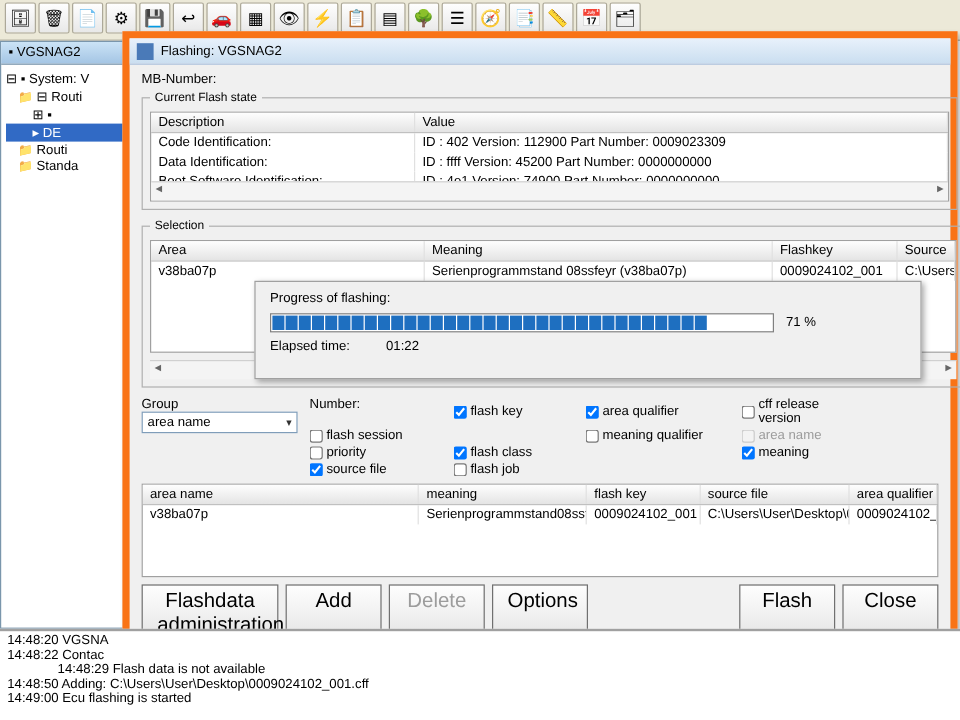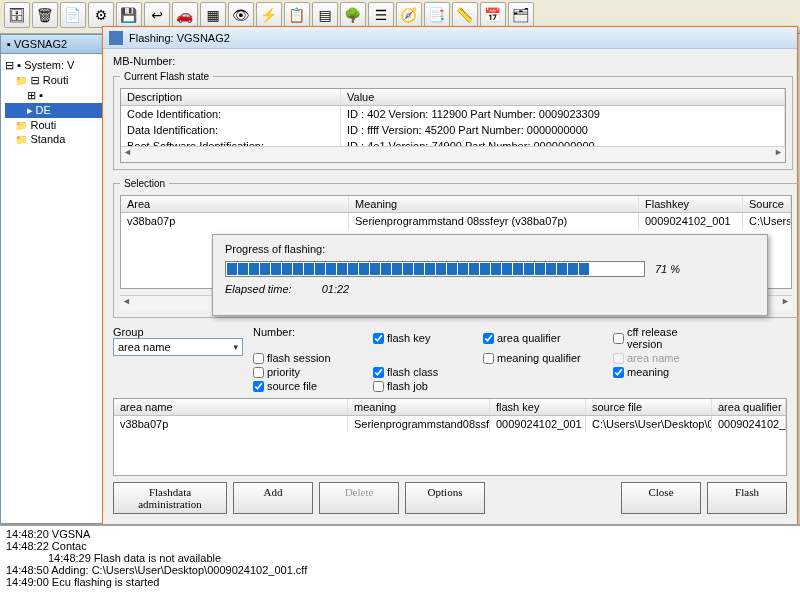--- a/index.html
+++ b/index.html
@@ -9,21 +9,21 @@
   .tbtn { width: 26px; height: 26px; border: 1px solid #aca899; background: linear-gradient(#fefefe,#e8e8e8); border-radius: 2px; display:flex;align-items:center;justify-content:center; font-size:14px; }
   
   .leftpanel { position: absolute; top: 34px; left: 0; width: 108px; height: 490px; background: #fff; border: 1px solid #7a96ac; }
   .leftpanel .tab { background: linear-gradient(#cbe3f6,#a4c5e4); padding: 3px 6px; border-bottom: 1px solid #7a96ac; font-size:11px; display:flex; align-items:center; gap:3px; }
   .tree { padding: 4px; font-size: 11px; }
   .tree div { padding: 1px 0; white-space: nowrap; }
   .ind1 { padding-left: 10px !important; } .ind2 { padding-left: 22px !important; }
   .folder::before { content: "📁"; margin-right: 3px; font-size: 10px; }
   .sel { background: #316ac5; color: #fff; }
   
-  .dialog { position: absolute; top: 26px; left: 102px; width: 696px; height: 524px; background: #f0f0f0; border: 1px solid #f97316; box-shadow: 2px 2px 4px rgba(0,0,0,0.3); }
+  .dialog { position: absolute; top: 26px; left: 102px; width: 696px; height: 524px; background: #f0f0f0; border: 6px solid #f97316; box-shadow: 2px 2px 4px rgba(0,0,0,0.3); }
   .titlebar { height: 22px; background: linear-gradient(#e8f1fb,#cadef0); display: flex; align-items: center; padding: 0 6px; border-bottom: 1px solid #b0c4de; }
   .titlebar .sysicon { width:14px; height:14px; background:#4a7ab8; margin-right:6px; }
   .dlgbody { padding: 6px 10px 8px 10px; }
   .row { display:flex; align-items:center; margin-bottom: 4px; }
   .lbl { font-size: 11px; }
   fieldset { border: 1px solid #b0b0b0; margin: 0 0 8px 0; padding: 6px; }
   legend { font-size: 10px; padding: 0 4px; }
   .grid { background:#fff; border:1px solid #a0a0a0; font-size: 11px; }
   .gridhdr { display:flex; background: linear-gradient(#fefefe,#e4e4e4); border-bottom:1px solid #c0c0c0; }
   .gridhdr > div, .gridrow > div { padding: 2px 6px; border-right: 1px solid #e0e0e0; white-space: nowrap; overflow: hidden; }
@@ -31,32 +31,32 @@
   .flashgrid .c1{width:220px;} .flashgrid .c2{width:444px;}
   .hscroll { height:16px; background:#f4f4f4; border-top:1px solid #d0d0d0; position:relative; }
   .hscroll::before { content:"◄"; position:absolute; left:2px; top:0; font-size:9px; color:#666; }
   .hscroll::after { content:"►"; position:absolute; right:2px; top:0; font-size:9px; color:#666; }
   .selgrid .s1{width:228px;} .selgrid .s2{width:290px;} .selgrid .s3{width:104px;} .selgrid .s4{width:48px;}
   .selgrid { height: 94px; }
   
   .progdlg { position:absolute; top:234px; left:212px; width:556px; height:82px; background:#f0f0f0; border:1px solid #a0a0a0; box-shadow:2px 2px 5px rgba(0,0,0,0.35); padding:8px 12px; z-index:20; }
   .progbar { height:16px; border:1px solid #808080; background:#fff; display:flex; gap:1px; padding:1px; width:420px; }
   .progseg { width:10px; height:12px; background:#1e6fc0; }
-  .progrow { display:flex; align-items:center; gap:10px; margin-bottom:6px;font-style:italic; }
+  .progrow { display:flex; align-items:center; gap:10px; margin-bottom:6px; }
   
   .groupsec { display:flex; gap:0; align-items:flex-start; }
   .dropdown { border:1px solid #7f9db9; background:#fff; padding:2px 4px; width:130px; display:flex; justify-content:space-between; align-items:center; }
   .dropdown::after { content:"▾"; font-size:9px; color:#333; }
   .cols { display:grid; grid-template-columns: 110px 100px 120px 100px; gap:2px 10px; font-size:11px; }
   .chk { display:inline-flex; align-items:center; gap:3px; }
   .chk input { margin:0; width:11px; height:11px; }
   .disabled { color:#9c9c9c; }
   .grid2 .g1{width:234px;} .grid2 .g2{width:142px;} .grid2 .g3{width:96px;} .grid2 .g4{width:126px;} .grid2 .g5{width:74px;}
   .btnrow { display:flex; gap:6px; margin-top:6px; }
-  .btn { border:1px solid #707070; background:linear-gradient(#fefefe,#e4e4e4); padding:3px 12px; width:80px; text-align:center; font-size:11px; cursor:default;font-family:Liberation Serif, serif; }
+  .btn { border:1px solid #707070; background:linear-gradient(#fefefe,#e4e4e4); padding:3px 12px; width:80px; text-align:center; font-size:17px; cursor:default; }
   .btn.wide { width:114px; }
   .btn.dis { color:#9c9c9c; }
   .spacer { flex:1; }
   
   .log { position:absolute; top:524px; left:0; width:800px; height:76px; background:#fff; border-top:2px solid #a0a0a0; padding:2px 6px; font-size:11px; }
   .log div { white-space:nowrap; }
 </style>
 </head>
 <body>
 
@@ -226,22 +226,22 @@
         <div class="g5">0009024102_001</div>
       </div>
     </div>
 
     <div class="btnrow">
       <div class="btn wide">Flashdata administration</div>
       <div class="btn">Add</div>
       <div class="btn dis">Delete</div>
       <div class="btn">Options</div>
       <div class="spacer"></div>
+      <div class="btn">Flash</div>
       <div class="btn">Close</div>
-      <div class="btn">Flash</div>
     </div>
   </div>
 </div>
 
 <div class="progdlg">
   <div class="lbl" style="margin-bottom:6px;">Progress of flashing:</div>
   <div class="progrow">
     <div class="progbar" id="progbar">
         <div class="progseg"></div>
         <div class="progseg"></div>

